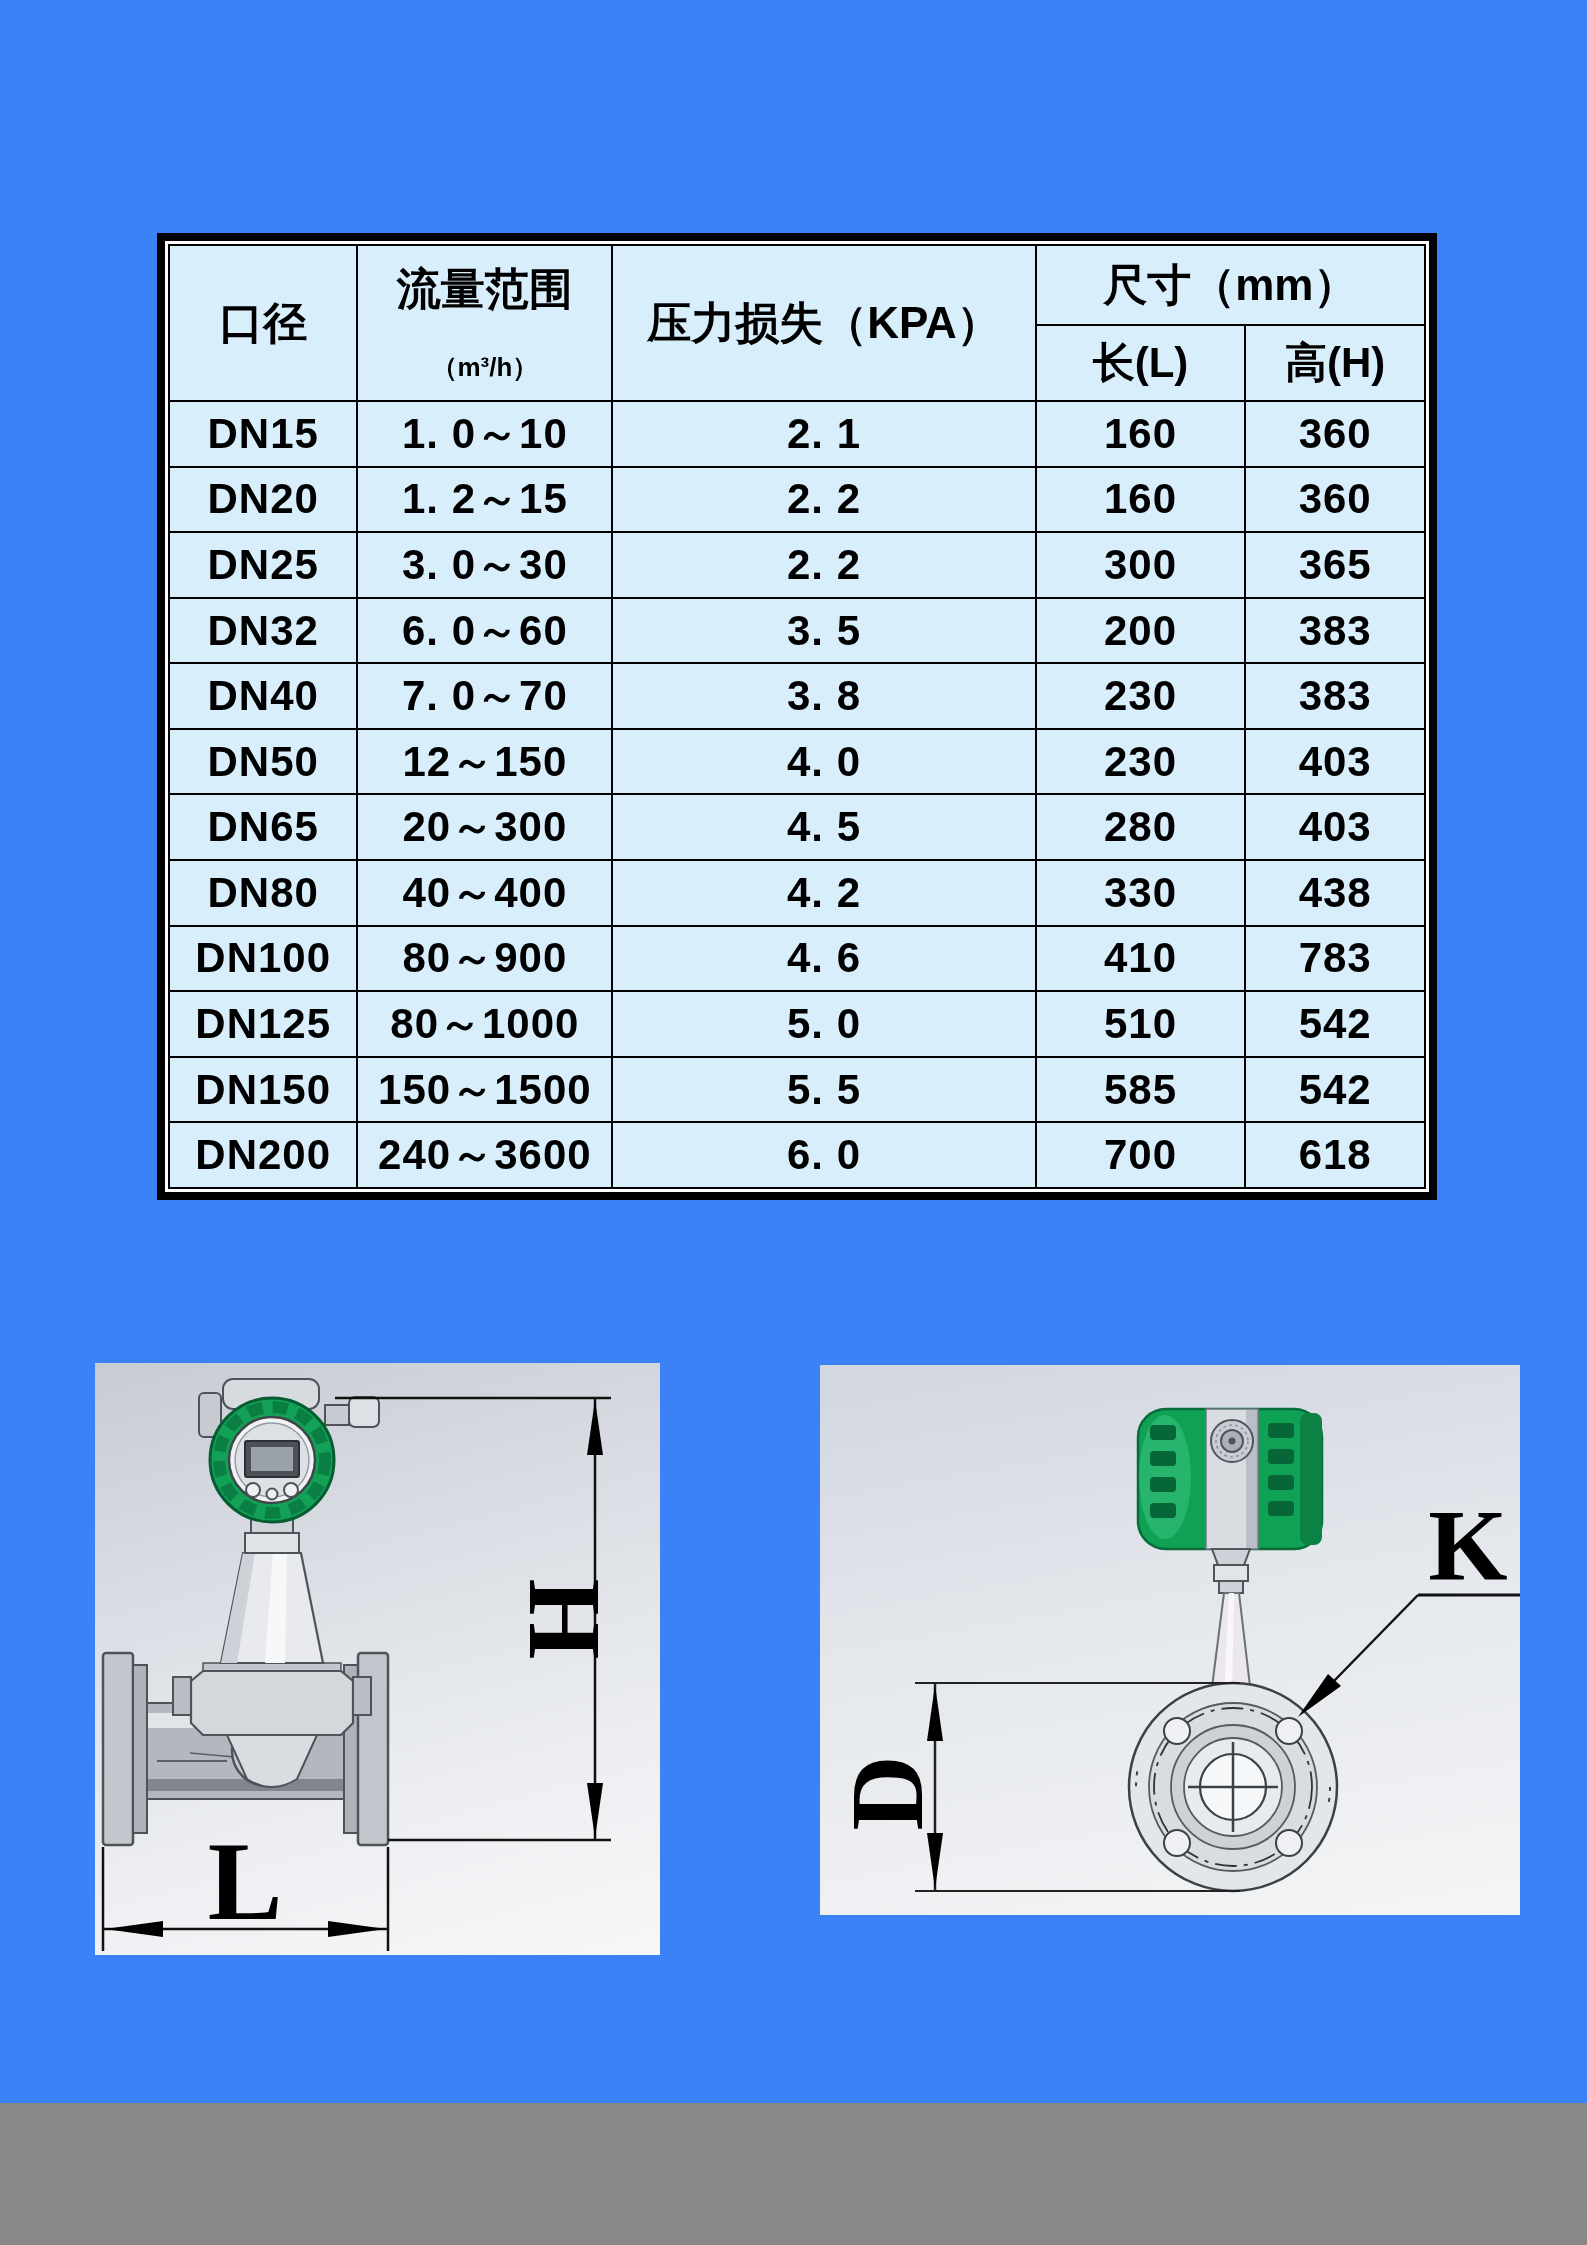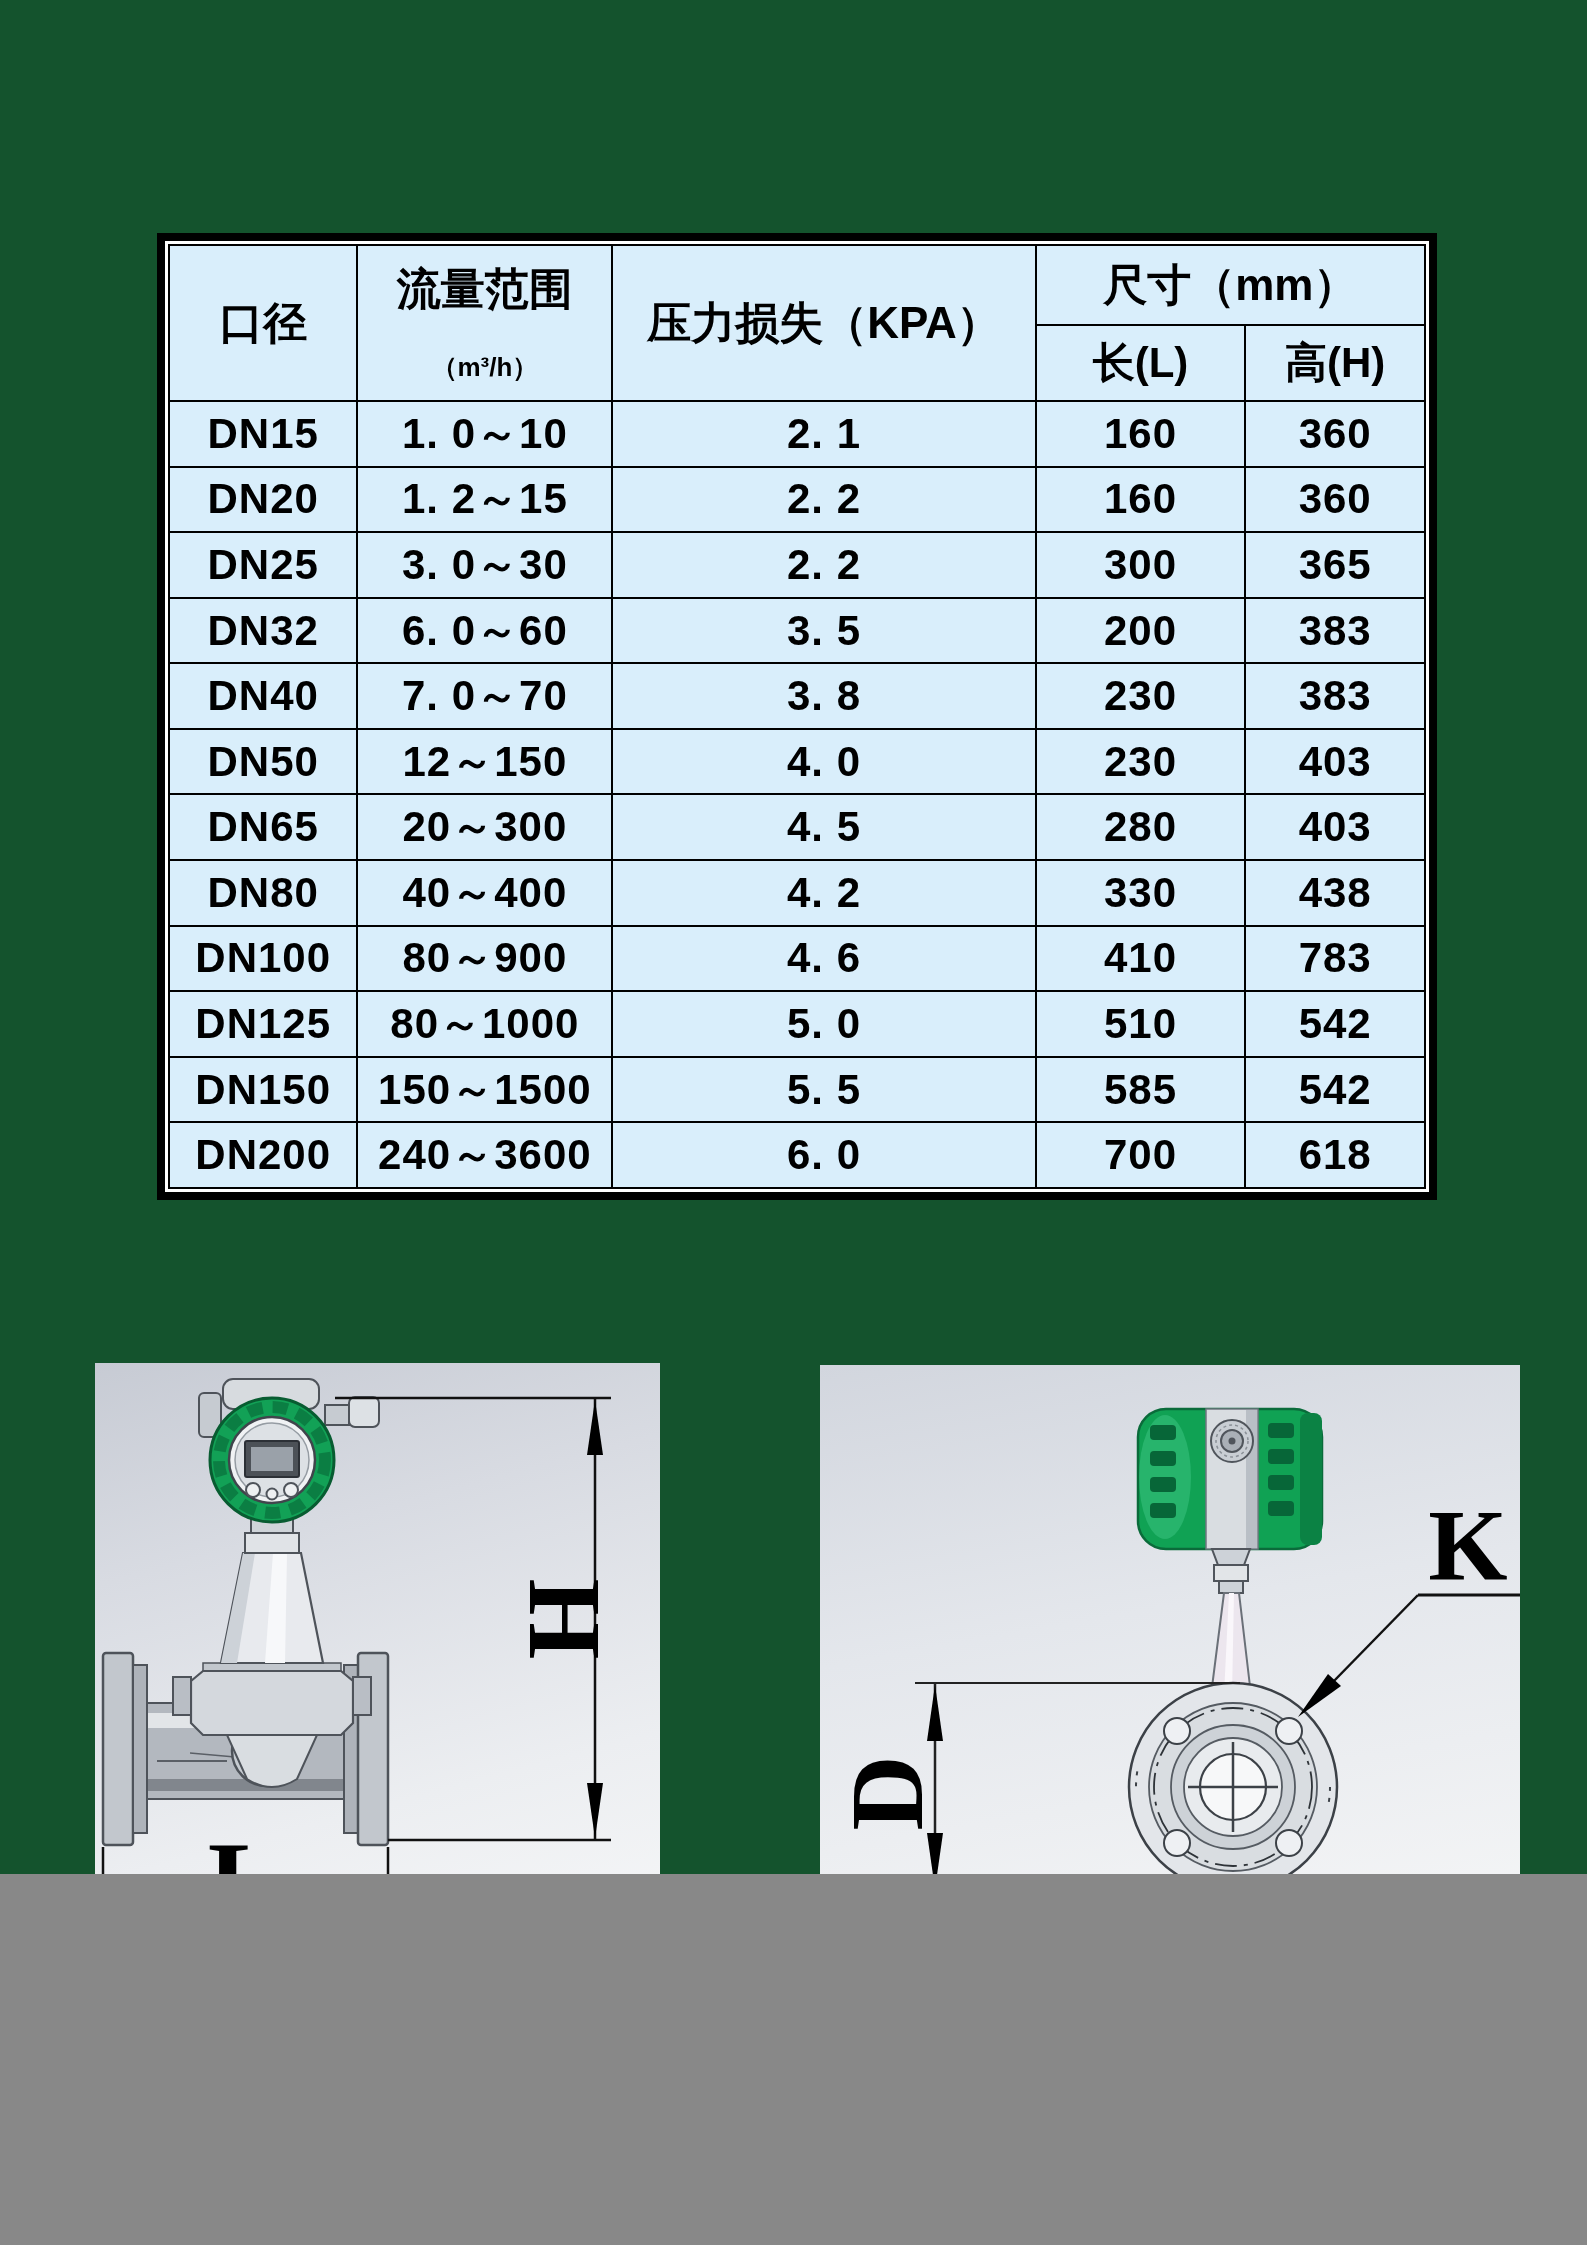--- a/index.html
+++ b/index.html
@@ -1,19 +1,19 @@
 <!DOCTYPE html>
 <html><head>
 <meta charset="utf-8">
 <style>
   html,body{margin:0;padding:0;background:#888;}
   .page{
     position:relative;
-    width:1587px;height:1874px;
-    background:#14532d;
+    width:1587px;height:2103px;
+    background:#3b82f6;
     font-family:"Liberation Sans",sans-serif;
     overflow:hidden;
   }
   
   .table-frame{
     position:absolute;left:157px;top:233px;
     width:1280px;height:967px;
     box-sizing:border-box;
     border:8px solid #000;
     background:#ffffff;

